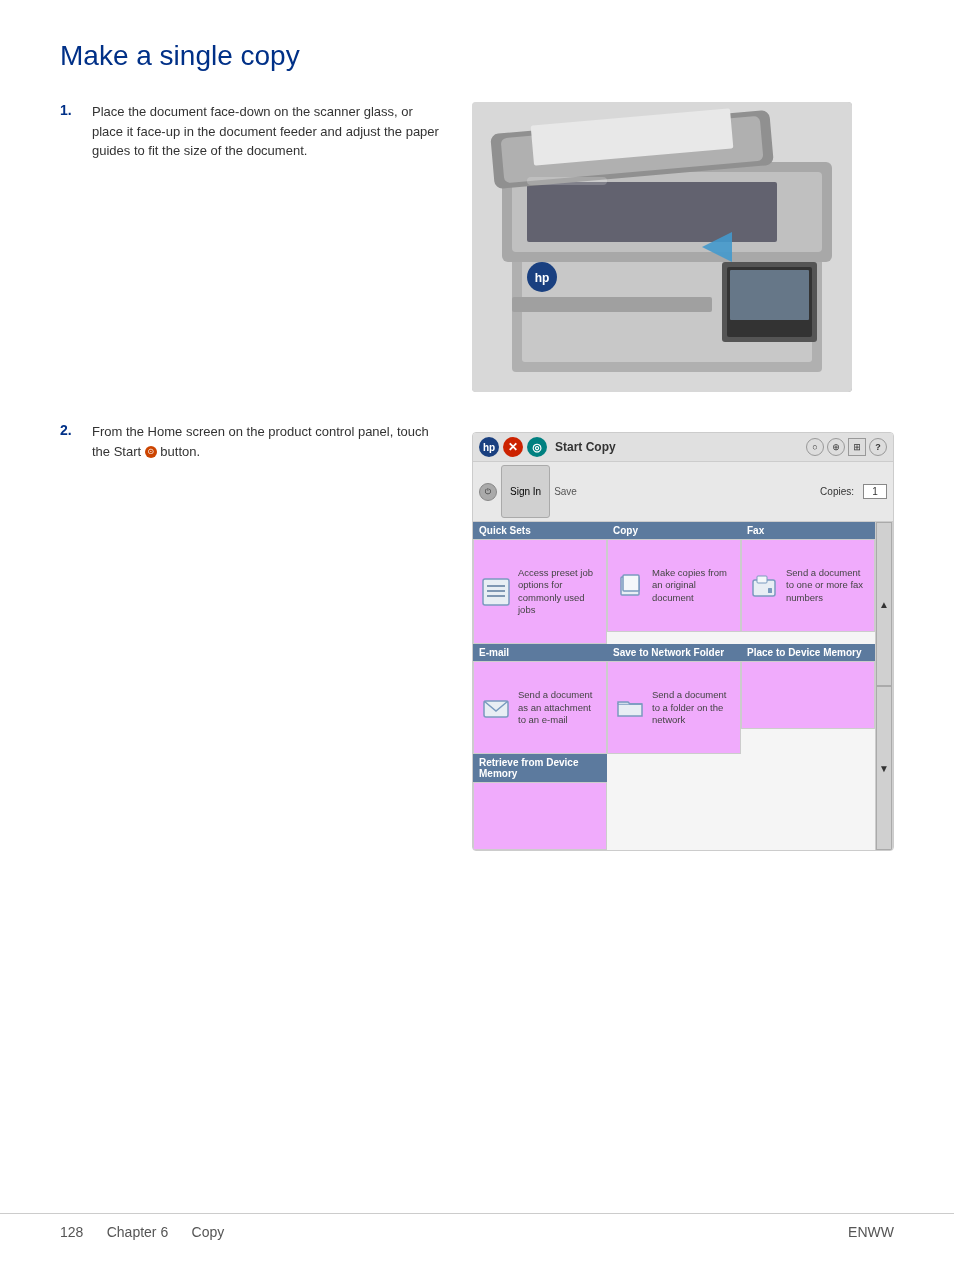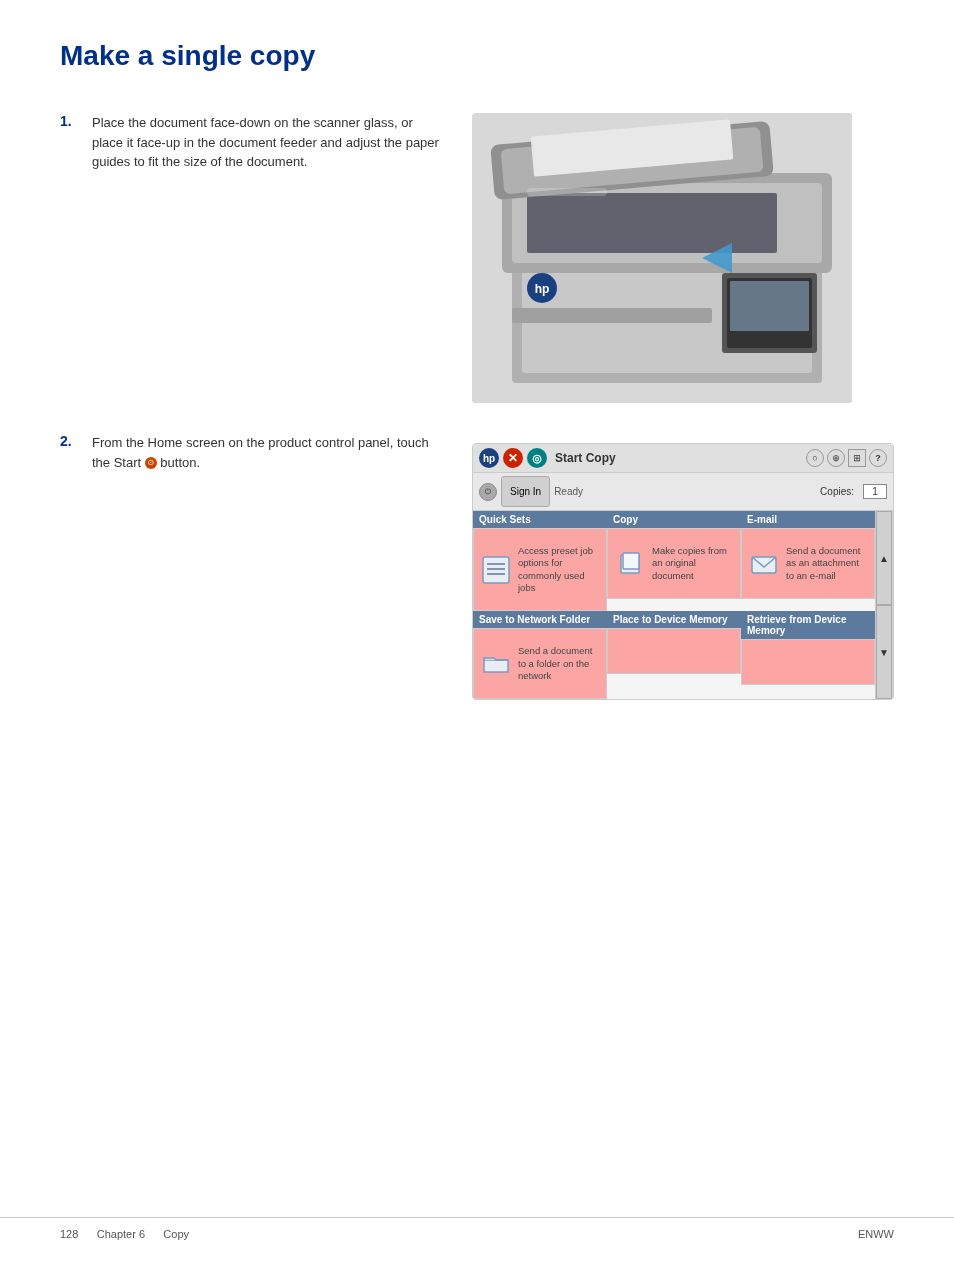--- a/index.html
+++ b/index.html
@@ -13,22 +13,22 @@
     }
 
     .page-container {
       padding: 40px 60px 40px 60px;
       max-width: 954px;
     }
 
     .page-title {
       color: #003087;
       font-size: 28px;
-      font-weight: bold;
-      margin-bottom: 41px;
+      font-weight: normal;
+      margin-bottom: 30px;
     }
 
     .content-area {
       display: flex;
       gap: 20px;
       margin-bottom: 30px;
     }
 
     .left-column {
       flex: 1;
@@ -153,21 +153,21 @@
     .cp-second-row-left {
       display: flex;
       align-items: center;
       gap: 4px;
     }
 
     .cp-sign-in-btn {
       background: #d0d0d0;
       border: 1px solid #aaa;
       border-radius: 3px;
-      padding: 9px 8px;
+      padding: 20px 8px;
       font-size: 10px;
       cursor: pointer;
       text-align: center;
     }
 
     .cp-ready-text {
       font-size: 10px;
       color: #555;
     }
 
@@ -189,22 +189,22 @@
     }
 
     .cp-grid {
       display: grid;
       grid-template-columns: 1fr 1fr 1fr;
       gap: 0;
     }
 
     .cp-cell {
       border: 1px solid #ccc;
-      padding: 12px 6px;
-      background: #fca5a5;
+      padding: 23px 6px;
+      background: #f0abfc;
     }
 
     .cp-cell-header {
       background: #5c7a9e;
       color: white;
       font-size: 10px;
       font-weight: bold;
       padding: 3px 6px;
     }
 
@@ -256,21 +256,21 @@
 
     .footer {
       position: absolute;
       bottom: 30px;
       left: 0;
       right: 0;
       display: flex;
       justify-content: space-between;
       align-items: center;
       padding: 0 60px;
-      font-size: 11px;
+      font-size: 14px;
       color: #555;
       border-top: 1px solid #ccc;
       padding-top: 10px;
     }
 
     .footer-left {
       color: #555;
     }
 
     .footer-right {
@@ -353,21 +353,21 @@
               <div class="cp-small-circle">⊕</div>
               <div class="cp-small-square">⊞</div>
               <div class="cp-small-circle" style="font-weight:bold;">?</div>
             </div>
           </div>
 
           <div class="cp-second-row">
             <div class="cp-second-row-left">
               <div style="width:18px;height:18px;border-radius:50%;background:#aaa;border:1px solid #888;display:flex;align-items:center;justify-content:center;font-size:8px;">⏻</div>
               <button class="cp-sign-in-btn">Sign In</button>
-              <span class="cp-ready-text">Ready</span>
+              <span class="cp-ready-text">Save</span>
             </div>
             <div class="cp-copies-area">
               <span>Copies:</span>
               <div class="cp-copies-box">1</div>
             </div>
           </div>
 
           <div class="cp-row-with-scroll">
             <div class="cp-grid">
 
@@ -400,20 +400,37 @@
                       <svg width="28" height="28" viewBox="0 0 28 28">
                           <rect x="5" y="5" width="18" height="18" rx="1" fill="#e8eef4" stroke="#7a9abf" stroke-width="1.5"></rect>
                           <rect x="7" y="3" width="16" height="16" rx="1" fill="#f4f7fa" stroke="#7a9abf" stroke-width="1.5"></rect>
                         </svg>
                     </div>
                     <span class="cp-cell-text">Make copies from an original document</span>
                   </div>
                 </div>
               </div>
 
+              <div>
+                <div class="cp-cell-header">
+                  <span>Fax</span>
+                </div>
+                <div class="cp-cell">
+                  <div class="cp-cell-content">
+                    <div class="cp-cell-icon">
+                      <svg width="28" height="28" viewBox="0 0 28 28">
+                          <rect x="3" y="8" width="22" height="16" rx="2" fill="#e8eef4" stroke="#7a9abf" stroke-width="1.5"></rect>
+                          <rect x="7" y="4" width="10" height="7" rx="1" fill="#f4f7fa" stroke="#7a9abf" stroke-width="1"></rect>
+                          <rect x="18" y="16" width="4" height="5" rx="0.5" fill="#7a9abf"></rect>
+                        </svg>
+                    </div>
+                    <span class="cp-cell-text">Send a document to one or more fax numbers</span>
+                  </div>
+                </div>
+              </div>
 
               <div>
                 <div class="cp-cell-header">
                   <span>E-mail</span>
                 </div>
                 <div class="cp-cell">
                   <div class="cp-cell-content">
                     <div class="cp-cell-icon">
                       <svg width="28" height="28" viewBox="0 0 28 28">
                           <rect x="2" y="7" width="24" height="16" rx="2" fill="#e8eef4" stroke="#7a9abf" stroke-width="1.5"></rect>

